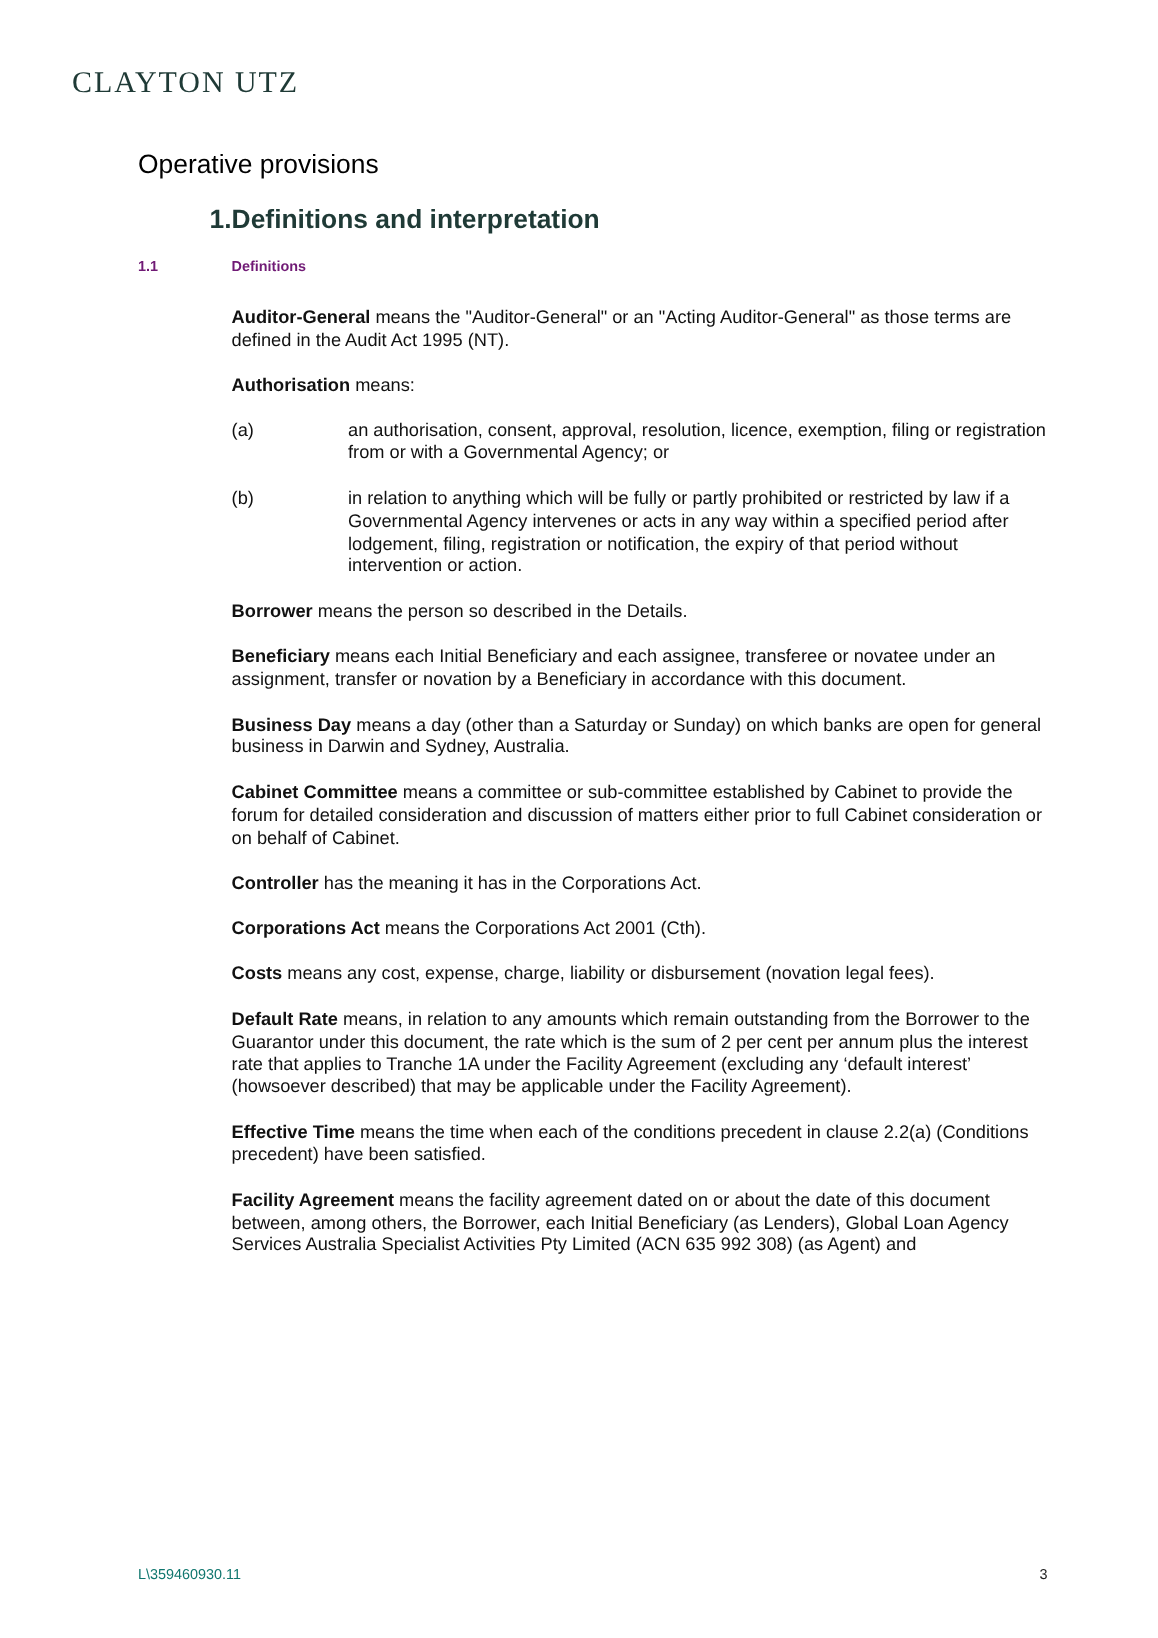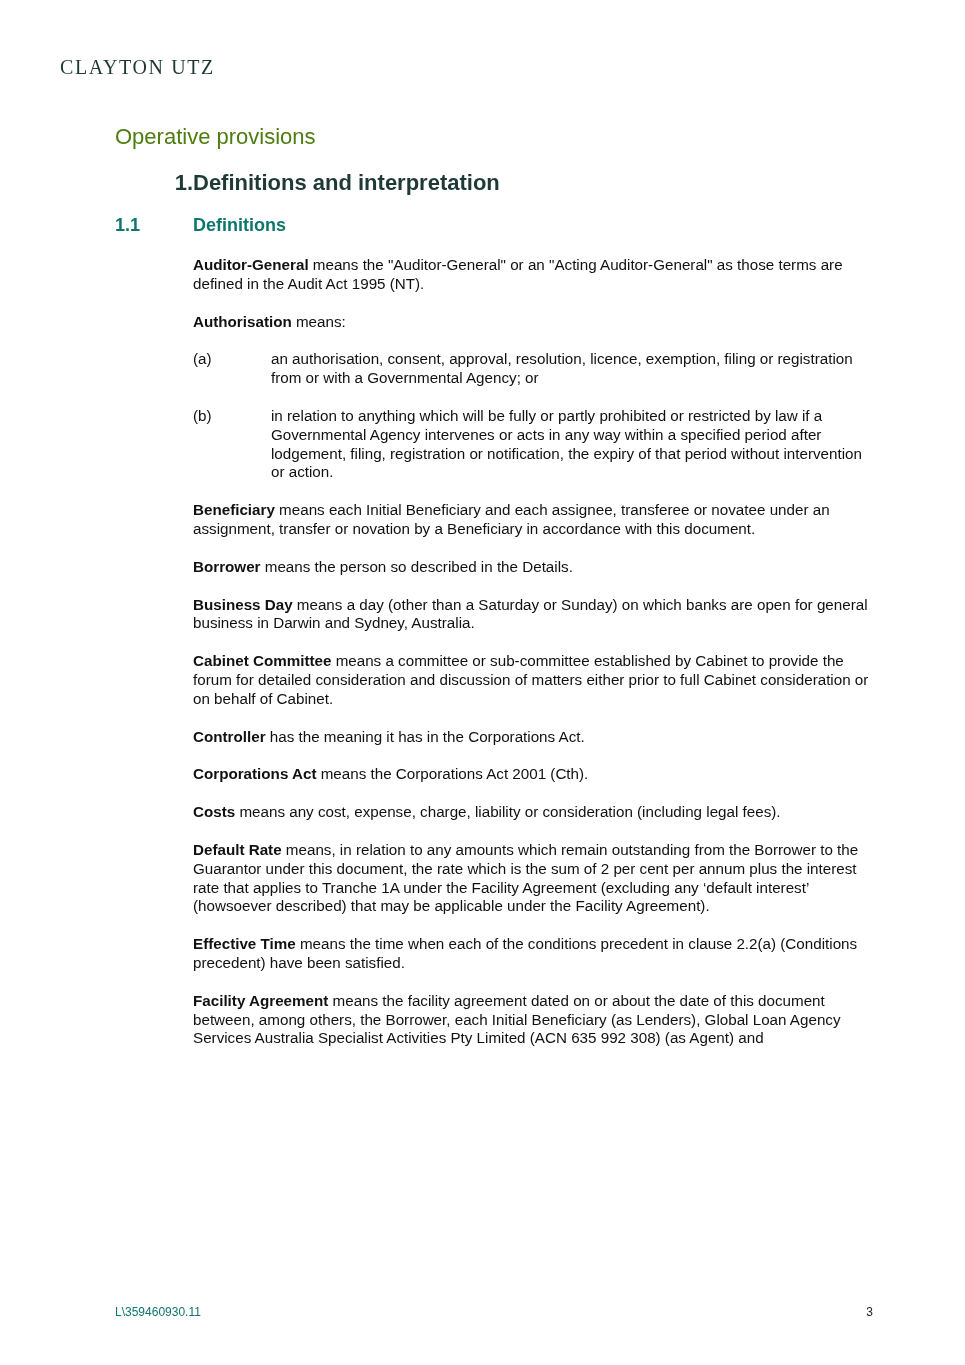--- a/index.html
+++ b/index.html
@@ -1,30 +1,30 @@
 <!DOCTYPE html>
 <html><head>
 <meta charset="utf-8">
 <style>
   html, body { margin: 0; padding: 0; background: #ffffff; }
   body { width: 965px; height: 1365px; position: relative; overflow: hidden;
          font-family: "Liberation Sans", sans-serif; color: #111; }
   .logo { position: absolute; left: 60px; top: 56px; font-family: "Liberation Serif", serif;
-          font-size: 20px; letter-spacing: 1.6px; color: #1f3a36; }
-  .section-title { position: absolute; left: 115px; top: 124px; font-size: 22px; color: #4d7c0f; }
+          font-size: 25px; letter-spacing: 1.6px; color: #1f3a36; }
+  .section-title { position: absolute; left: 115px; top: 124px; font-size: 22px; color: #000000; }
   .h1 { position: absolute; left: 115px; top: 170px; font-size: 22px; font-weight: bold; color: #1f3a36; text-align: right; }
   .h1 .num { display: inline-block; width: 78px; }
-  .h2 { position: absolute; left: 115px; top: 215px; font-size: 18px; font-weight: bold; color: #0f766e; }
+  .h2 { position: absolute; left: 115px; top: 215px; font-size: 12px; font-weight: bold; color: #701a75; }
   .h2 .num { display: inline-block; width: 78px; }
   .body { position: absolute; left: 193px; top: 256px; width: 685px; font-size: 15.2px; line-height: 18.8px; }
   .def { margin: 0 0 19px 0; }
   .def b { font-weight: bold; }
   .sub { display: flex; margin: 0 0 19px 0; }
   .sub .lbl { width: 78px; flex: none; }
-  .sub .txt { flex: 1; }
+  .sub .txt { flex: 1; margin-left: 19px; }
   .footer-ref { position: absolute; left: 115px; top: 1305px; font-size: 12px; color: #0f766e; }
   .footer-page { position: absolute; right: 92px; top: 1305px; font-size: 12px; color: #222; }
 </style>
 </head>
 <body>
 
 <div class="logo">CLAYTON UTZ</div>
 <div class="section-title">Operative provisions</div>
 <div class="h1">
   <span class="num">1.</span><span>Definitions and interpretation</span>
@@ -37,26 +37,26 @@
   <p class="def"><b>Auditor-General</b><span> means the "Auditor-General" or an "Acting Auditor-General" as those terms are defined in the Audit Act 1995 (NT).</span></p>
   <p class="def"><b>Authorisation</b><span> means:</span></p>
   <div class="sub">
       <span class="lbl">(a)</span>
       <span class="txt">an authorisation, consent, approval, resolution, licence, exemption, filing or registration from or with a Governmental Agency; or</span>
     </div>
   <div class="sub">
       <span class="lbl">(b)</span>
       <span class="txt">in relation to anything which will be fully or partly prohibited or restricted by law if a Governmental Agency intervenes or acts in any way within a specified period after lodgement, filing, registration or notification, the expiry of that period without intervention or action.</span>
     </div>
+  <p class="def"><b>Borrower</b><span> means the person so described in the Details.</span></p>
   <p class="def"><b>Beneficiary</b><span> means each Initial Beneficiary and each assignee, transferee or novatee under an assignment, transfer or novation by a Beneficiary in accordance with this document.</span></p>
-  <p class="def"><b>Borrower</b><span> means the person so described in the Details.</span></p>
   <p class="def"><b>Business Day</b><span> means a day (other than a Saturday or Sunday) on which banks are open for general business in Darwin and Sydney, Australia.</span></p>
   <p class="def"><b>Cabinet Committee</b><span> means a committee or sub-committee established by Cabinet to provide the forum for detailed consideration and discussion of matters either prior to full Cabinet consideration or on behalf of Cabinet.</span></p>
   <p class="def"><b>Controller</b><span> has the meaning it has in the Corporations Act.</span></p>
   <p class="def"><b>Corporations Act</b><span> means the Corporations Act 2001 (Cth).</span></p>
-  <p class="def"><b>Costs</b><span> means any cost, expense, charge, liability or consideration (including legal fees).</span></p>
+  <p class="def"><b>Costs</b><span> means any cost, expense, charge, liability or disbursement (novation legal fees).</span></p>
   <p class="def"><b>Default Rate</b><span> means, in relation to any amounts which remain outstanding from the Borrower to the Guarantor under this document, the rate which is the sum of 2 per cent per annum plus the interest rate that applies to Tranche 1A under the Facility Agreement (excluding any ‘default interest’ (howsoever described) that may be applicable under the Facility Agreement).</span></p>
   <p class="def"><b>Effective Time</b><span> means the time when each of the conditions precedent in clause 2.2(a) (Conditions precedent) have been satisfied.</span></p>
   <p class="def"><b>Facility Agreement</b><span> means the facility agreement dated on or about the date of this document between, among others, the Borrower, each Initial Beneficiary (as Lenders), Global Loan Agency Services Australia Specialist Activities Pty Limited (ACN 635 992 308) (as Agent) and</span></p>
 </div>
 
 <div class="footer-ref">L\359460930.11</div>
 <div class="footer-page">3</div>
 
 </body></html>

